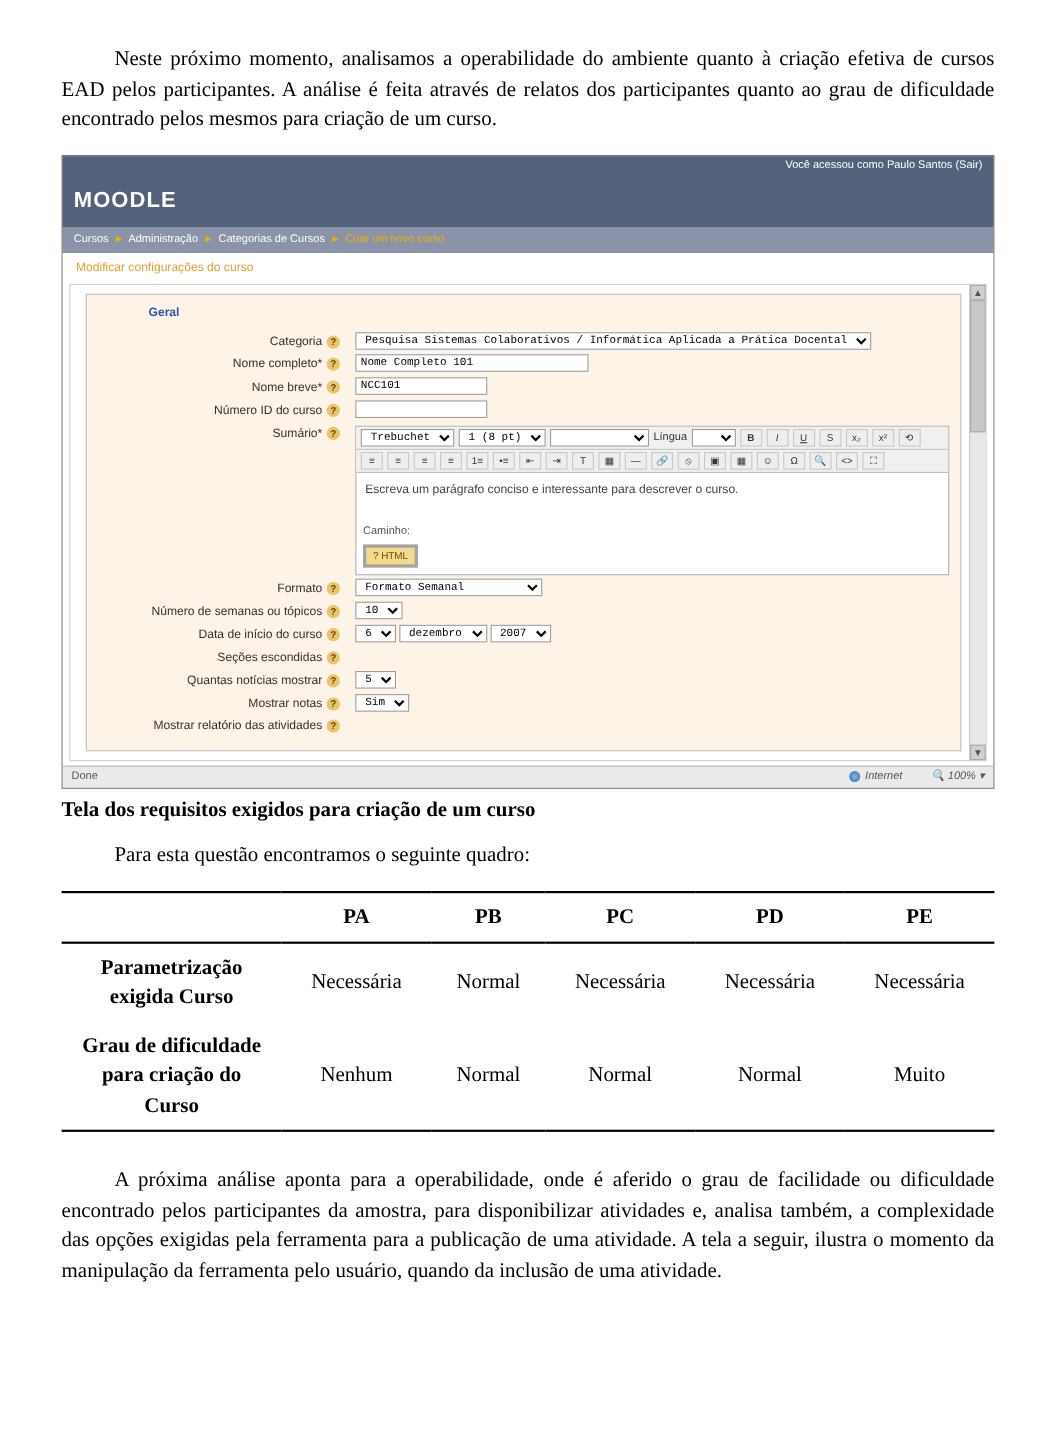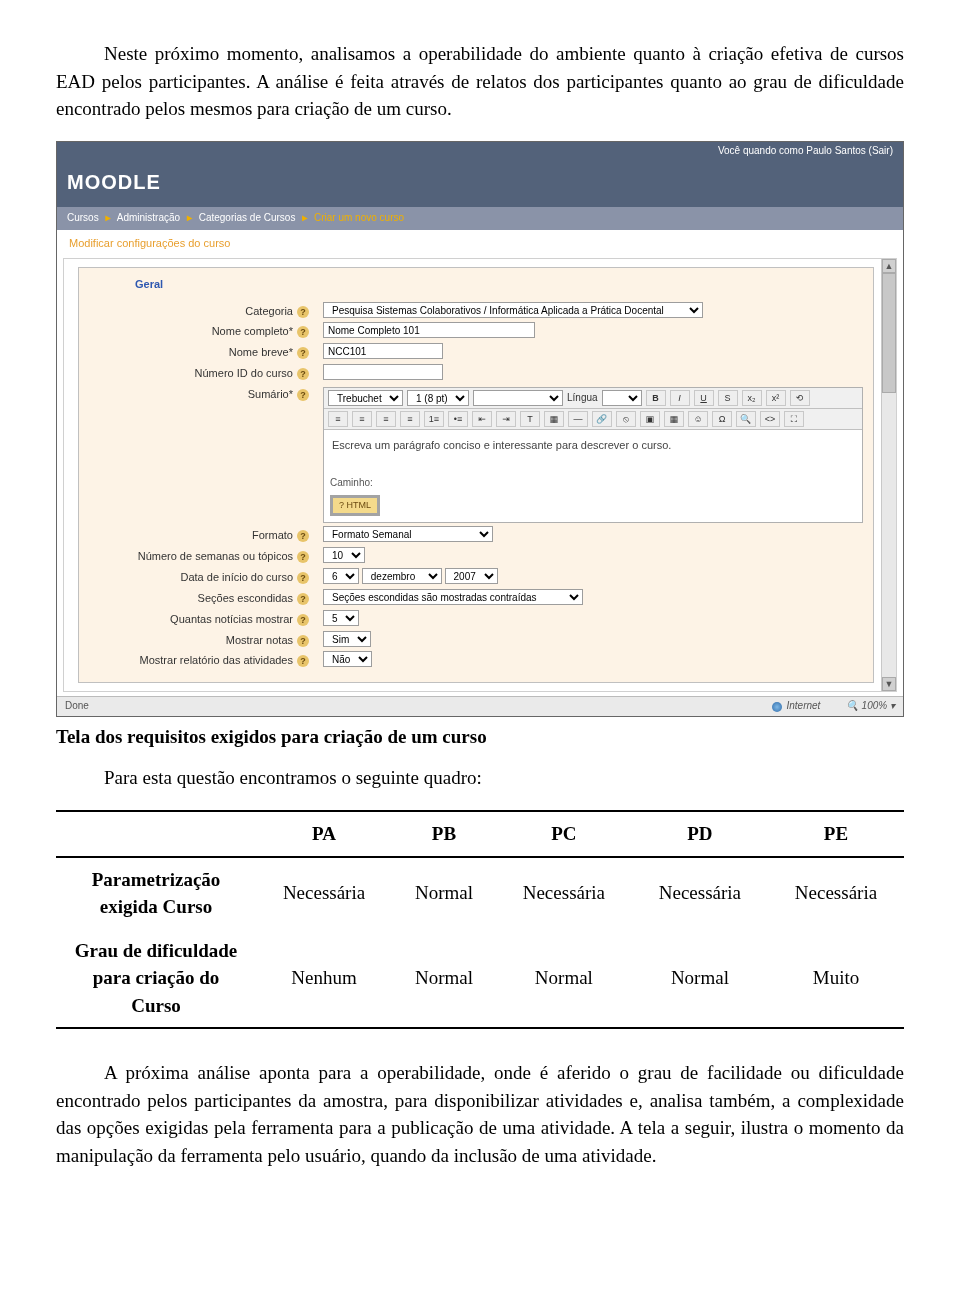--- a/index.html
+++ b/index.html
@@ -135,21 +135,21 @@
     text-align: center;
     font-weight: bold;
     margin-left: 4px;
   }
   .form-control {
     flex: 1;
     padding-left: 8px;
   }
   .tiny-select, .tiny-input {
     font-size: 10px;
-    font-family: Liberation Sans, sans-serif;
+    font-family: Liberation Mono, monospace;
     border: 1px solid #9d9d9d;
     background: #fff;
     padding: 1px 4px;
     height: 16px;
     box-sizing: border-box;
   }
   .tiny-select { min-width: 60px; }
   .tiny-input { min-width: 120px; }
   .editor {
     background: #fff;
@@ -255,21 +255,21 @@
     border-bottom: 2px solid #000;
   }
   
 </style>
 </head>
 <body>
 
 <p class="para first">Neste próximo momento, analisamos a operabilidade do ambiente quanto à criação efetiva de cursos EAD pelos participantes. A análise é feita através de relatos dos participantes quanto ao grau de dificuldade encontrado pelos mesmos para criação de um curso.</p>
 
 <div class="screenshot-wrap">
-  <div class="sw-userbar">Você quando como Paulo Santos (Sair)</div>
+  <div class="sw-userbar">Você acessou como Paulo Santos (Sair)</div>
   <div class="sw-brandbar">MOODLE</div>
   <div class="sw-breadcrumb">
     <span class="bc-link">Cursos</span>
     <span class="bc-sep">▸</span>
     <span class="bc-link">Administração</span>
     <span class="bc-sep">▸</span>
     <span class="bc-link">Categorias de Cursos</span>
     <span class="bc-sep">▸</span>
     <span class="bc-current">Criar um novo curso</span>
   </div>
@@ -359,33 +359,31 @@
         <div class="form-row">
           <div class="form-label"><span>Data de início do curso</span><span class="help-icon">?</span></div>
           <div class="form-control">
             <select class="tiny-select" style="min-width:34px"><option>6</option></select>
             <select class="tiny-select" style="min-width:80px"><option>dezembro</option></select>
             <select class="tiny-select" style="min-width:50px"><option>2007</option></select>
           </div>
         </div>
         <div class="form-row">
           <div class="form-label"><span>Seções escondidas</span><span class="help-icon">?</span></div>
-          <div class="form-control"><select class="tiny-select" style="min-width:260px"><option>Seções escondidas são mostradas contraídas</option></select></div>
         </div>
         <div class="form-row">
           <div class="form-label"><span>Quantas notícias mostrar</span><span class="help-icon">?</span></div>
           <div class="form-control"><select class="tiny-select" style="min-width:34px"><option>5</option></select></div>
         </div>
         <div class="form-row">
           <div class="form-label"><span>Mostrar notas</span><span class="help-icon">?</span></div>
           <div class="form-control"><select class="tiny-select" style="min-width:44px"><option>Sim</option></select></div>
         </div>
         <div class="form-row">
           <div class="form-label"><span>Mostrar relatório das atividades</span><span class="help-icon">?</span></div>
-          <div class="form-control"><select class="tiny-select" style="min-width:44px"><option>Não</option></select></div>
         </div>
       </div>
     </div>
   </div>
   <div class="sw-statusbar">
     <span>Done</span>
     <span class="right">
       <span><span class="globe-icon"></span><span>Internet</span></span>
       <span>🔍 <span>100%</span> ▾</span>
     </span>

